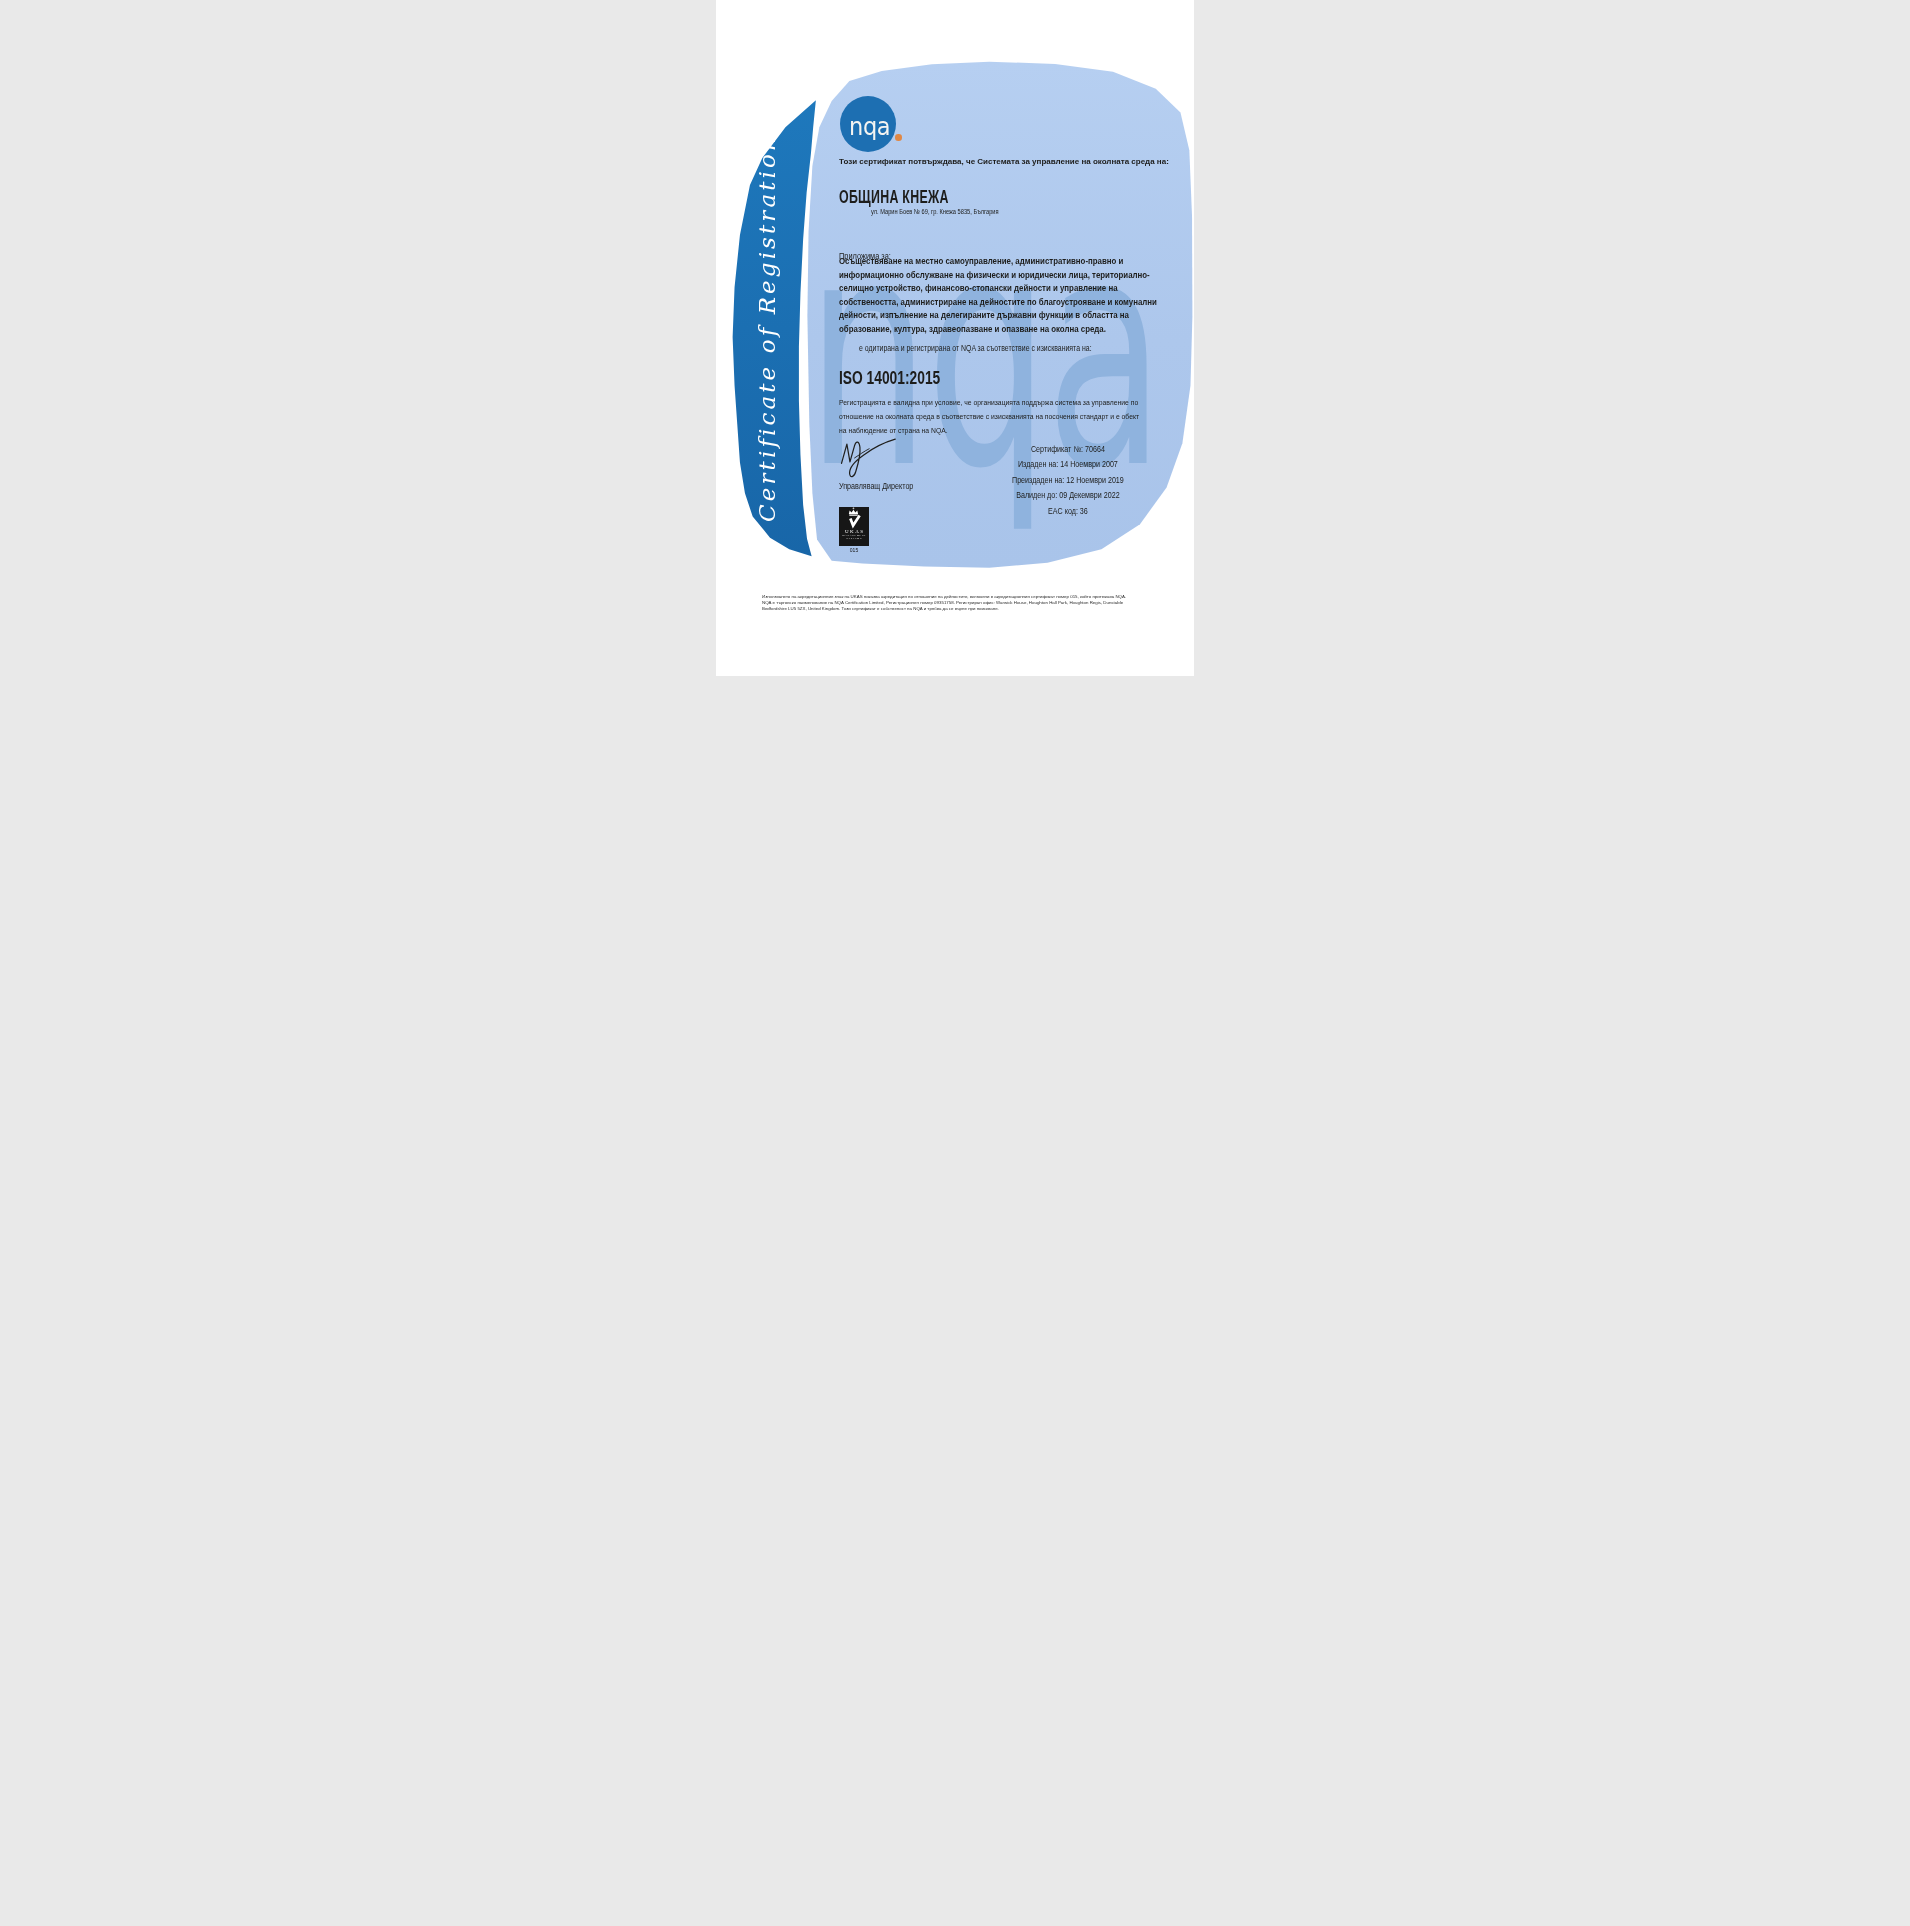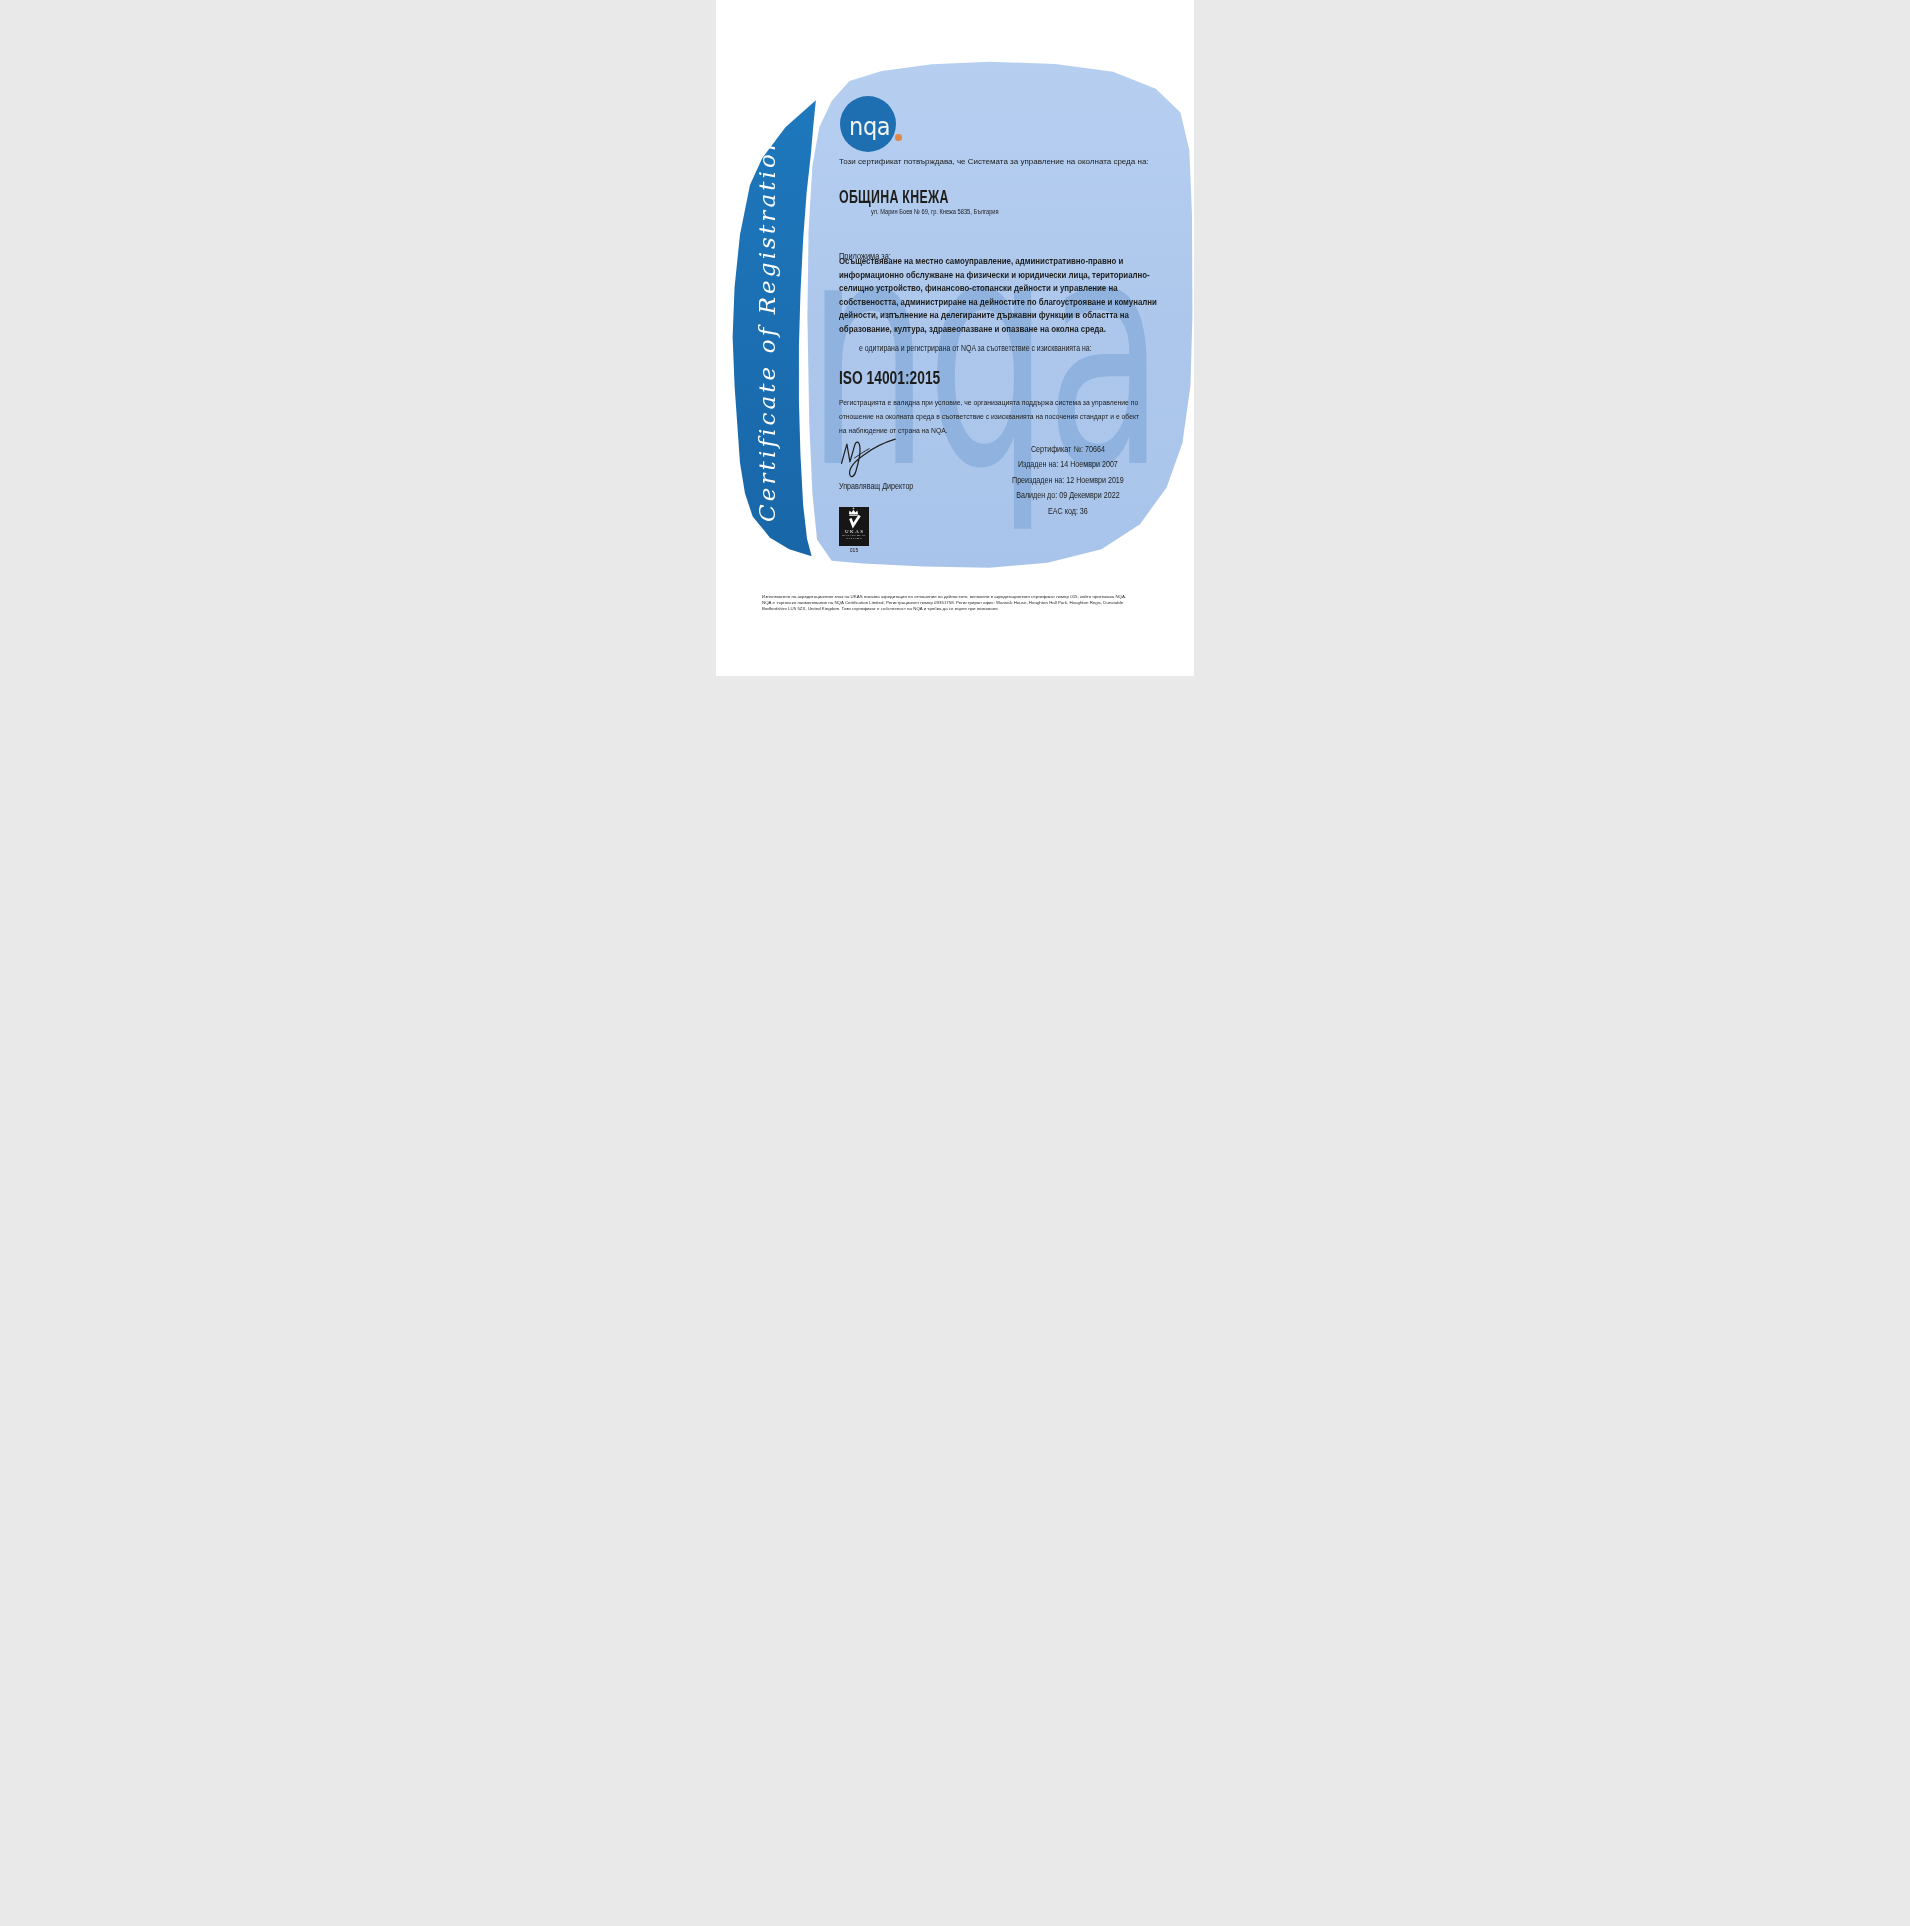--- a/index.html
+++ b/index.html
@@ -45,21 +45,21 @@
     transform:scaleX(0.9);letter-spacing:-0.4px;padding-top:5.4px;padding-left:3.9px;
   }
   .logo-dot{position:absolute;left:179px;top:134px;width:6.5px;height:6.5px;border-radius:50%;background:var(--orange);}
 
   .txt{position:absolute;white-space:nowrap;}
   .cx70{transform:scaleX(0.70);transform-origin:0 50%;display:inline-block;}
   .cx78{transform:scaleX(0.78);transform-origin:0 50%;display:inline-block;}
   .cx84{transform:scaleX(0.84);transform-origin:0 50%;display:inline-block;}
   .cx87{transform:scaleX(0.87);transform-origin:0 50%;display:inline-block;}
 
-  .intro{left:123px;top:157px;font-size:8px;}
+  .intro{left:123px;top:157px;font-size:8px;font-weight:bold;}
   .org-name{left:123px;top:187px;font-size:17.7px;font-weight:bold;letter-spacing:0.4px;text-align:right;}
   .org-address{left:123px;top:207px;font-size:7.3px;margin-left:32px;}
   .applicable{left:123px;top:251px;font-size:8.5px;}
   .scope{position:absolute;left:123px;top:254px;font-size:9.6px;font-weight:bold;line-height:13.5px;}
   .scope div{white-space:nowrap;transform:scaleX(0.82);transform-origin:0 50%;}
   .audit{left:123px;top:343px;font-size:8.9px;margin-left:20px;}
   .standard{left:123px;top:368px;font-size:17.7px;font-weight:bold;}
   .validity{position:absolute;left:123px;top:396px;font-size:8px;line-height:14px;}
   .validity div{white-space:nowrap;transform:scaleX(0.85);transform-origin:0 50%;}
   .signature{position:absolute;left:123px;top:438px;}

